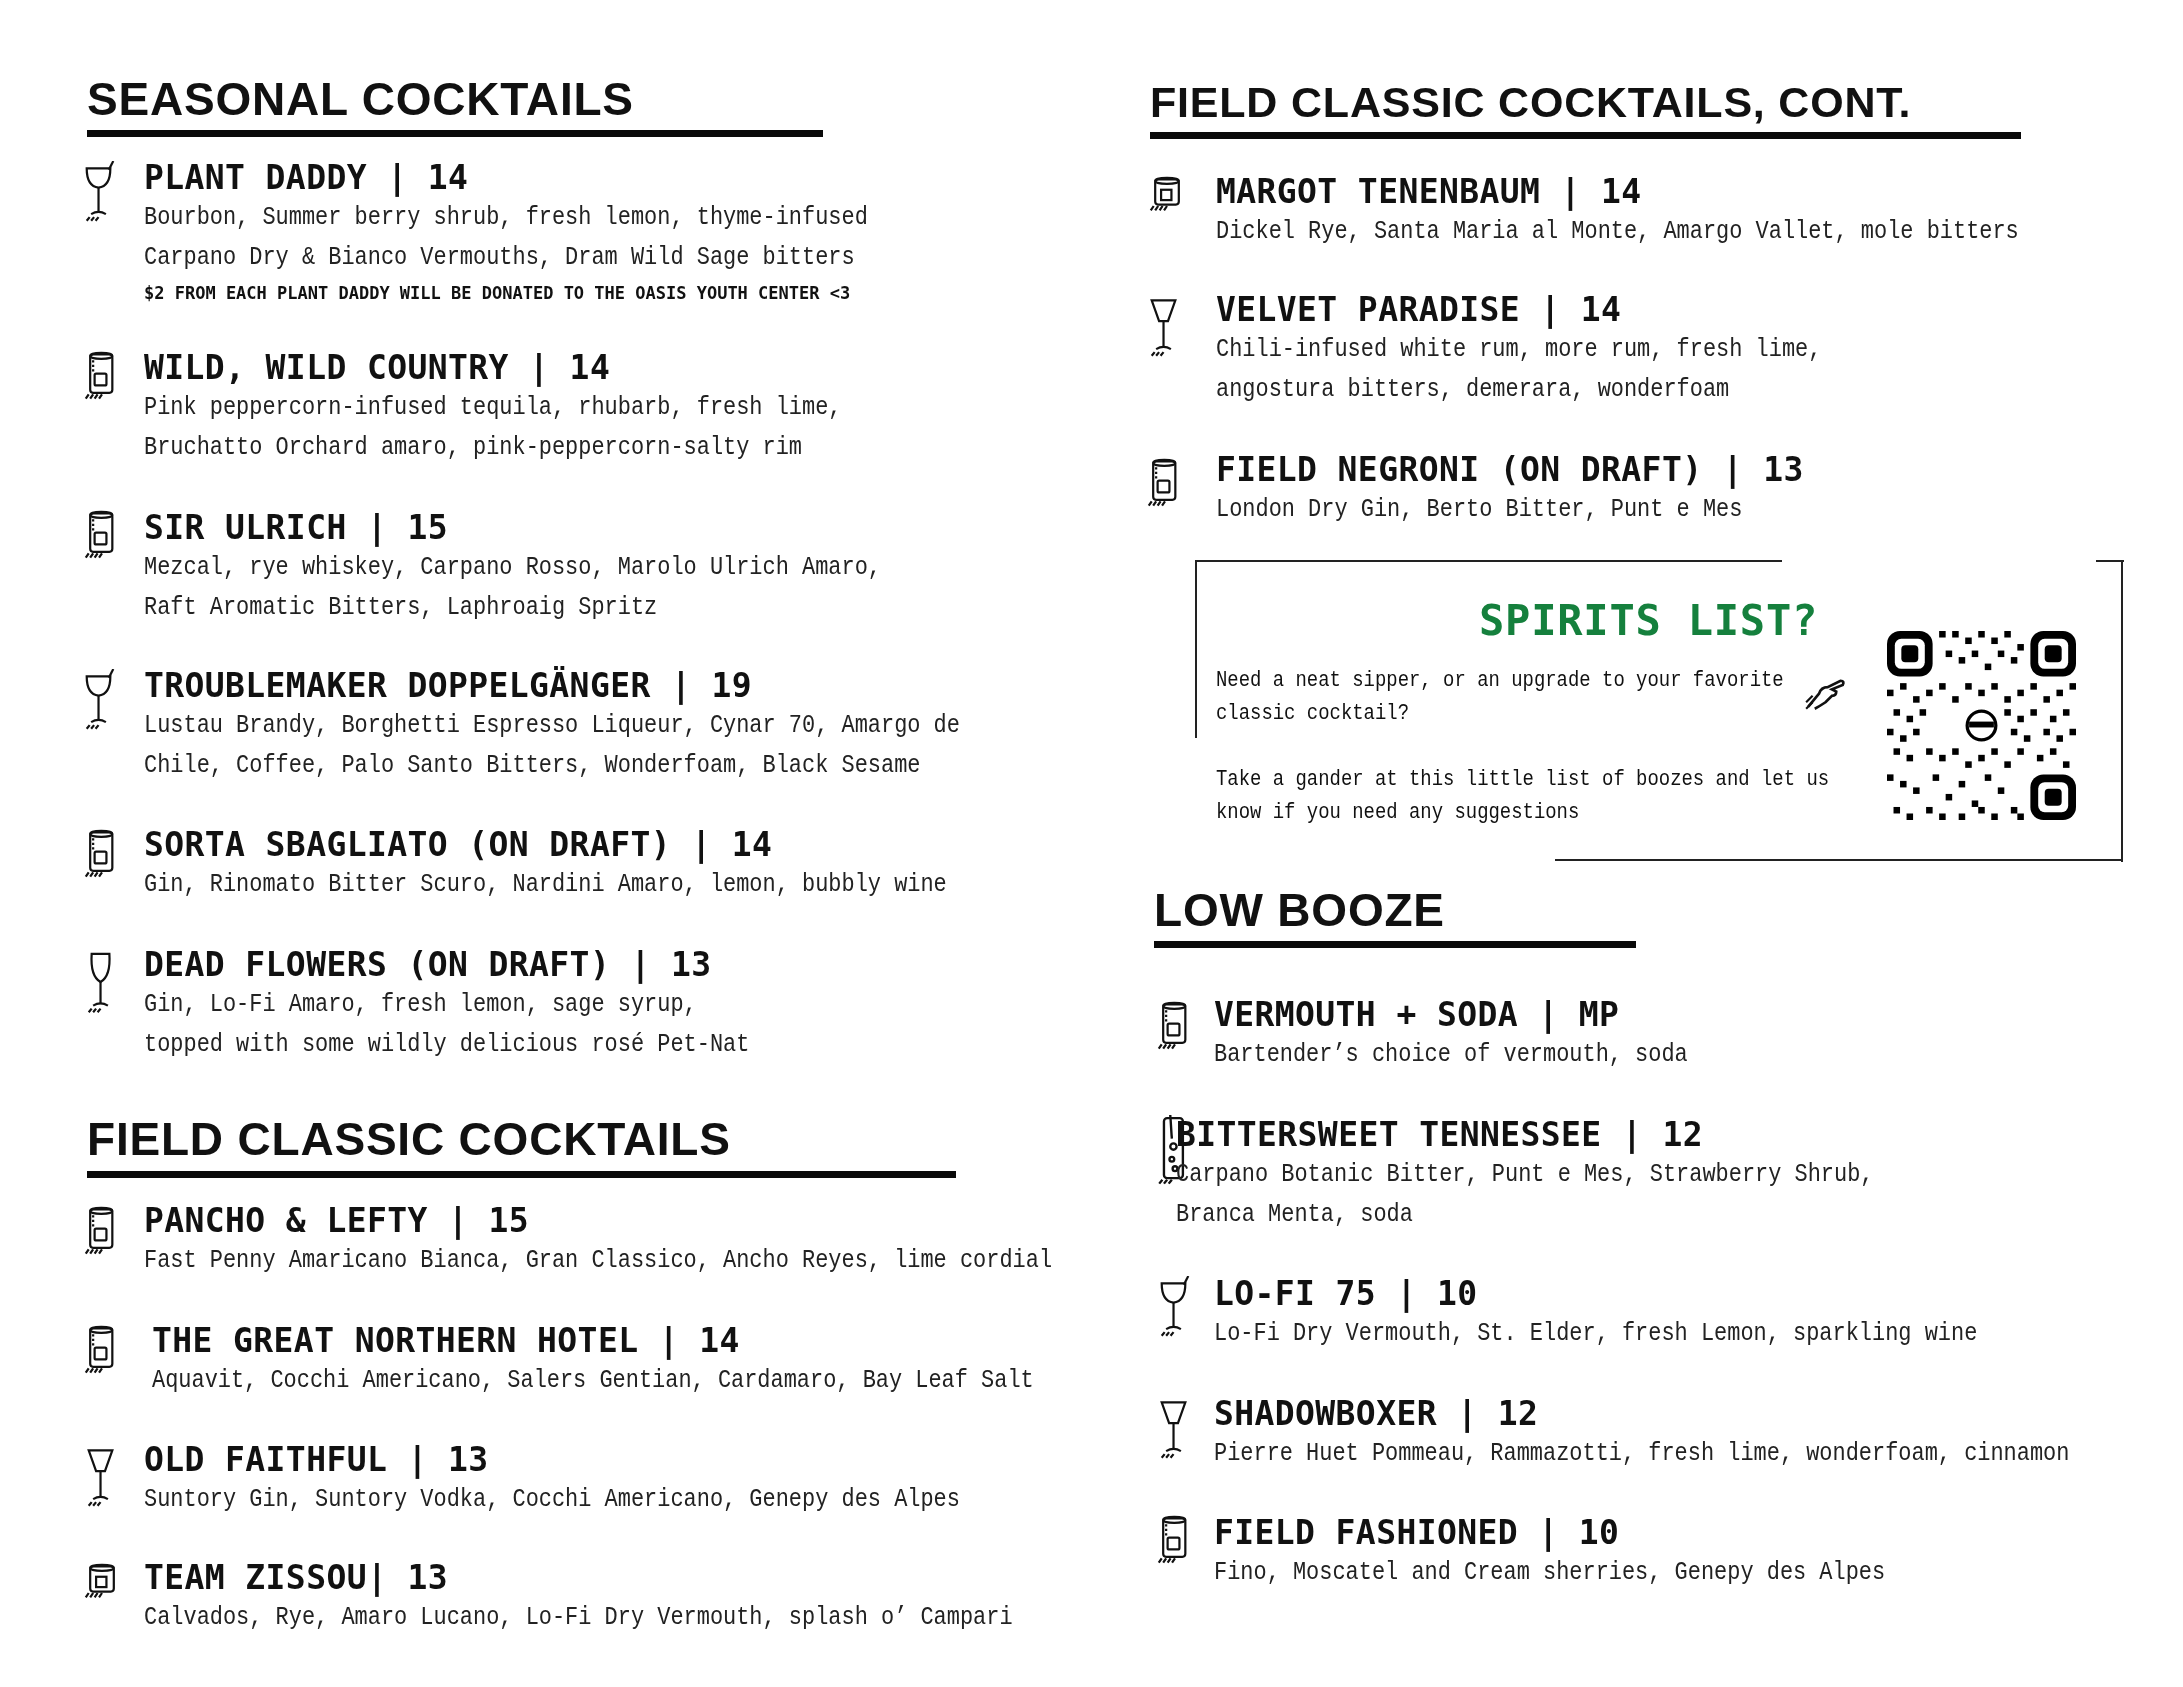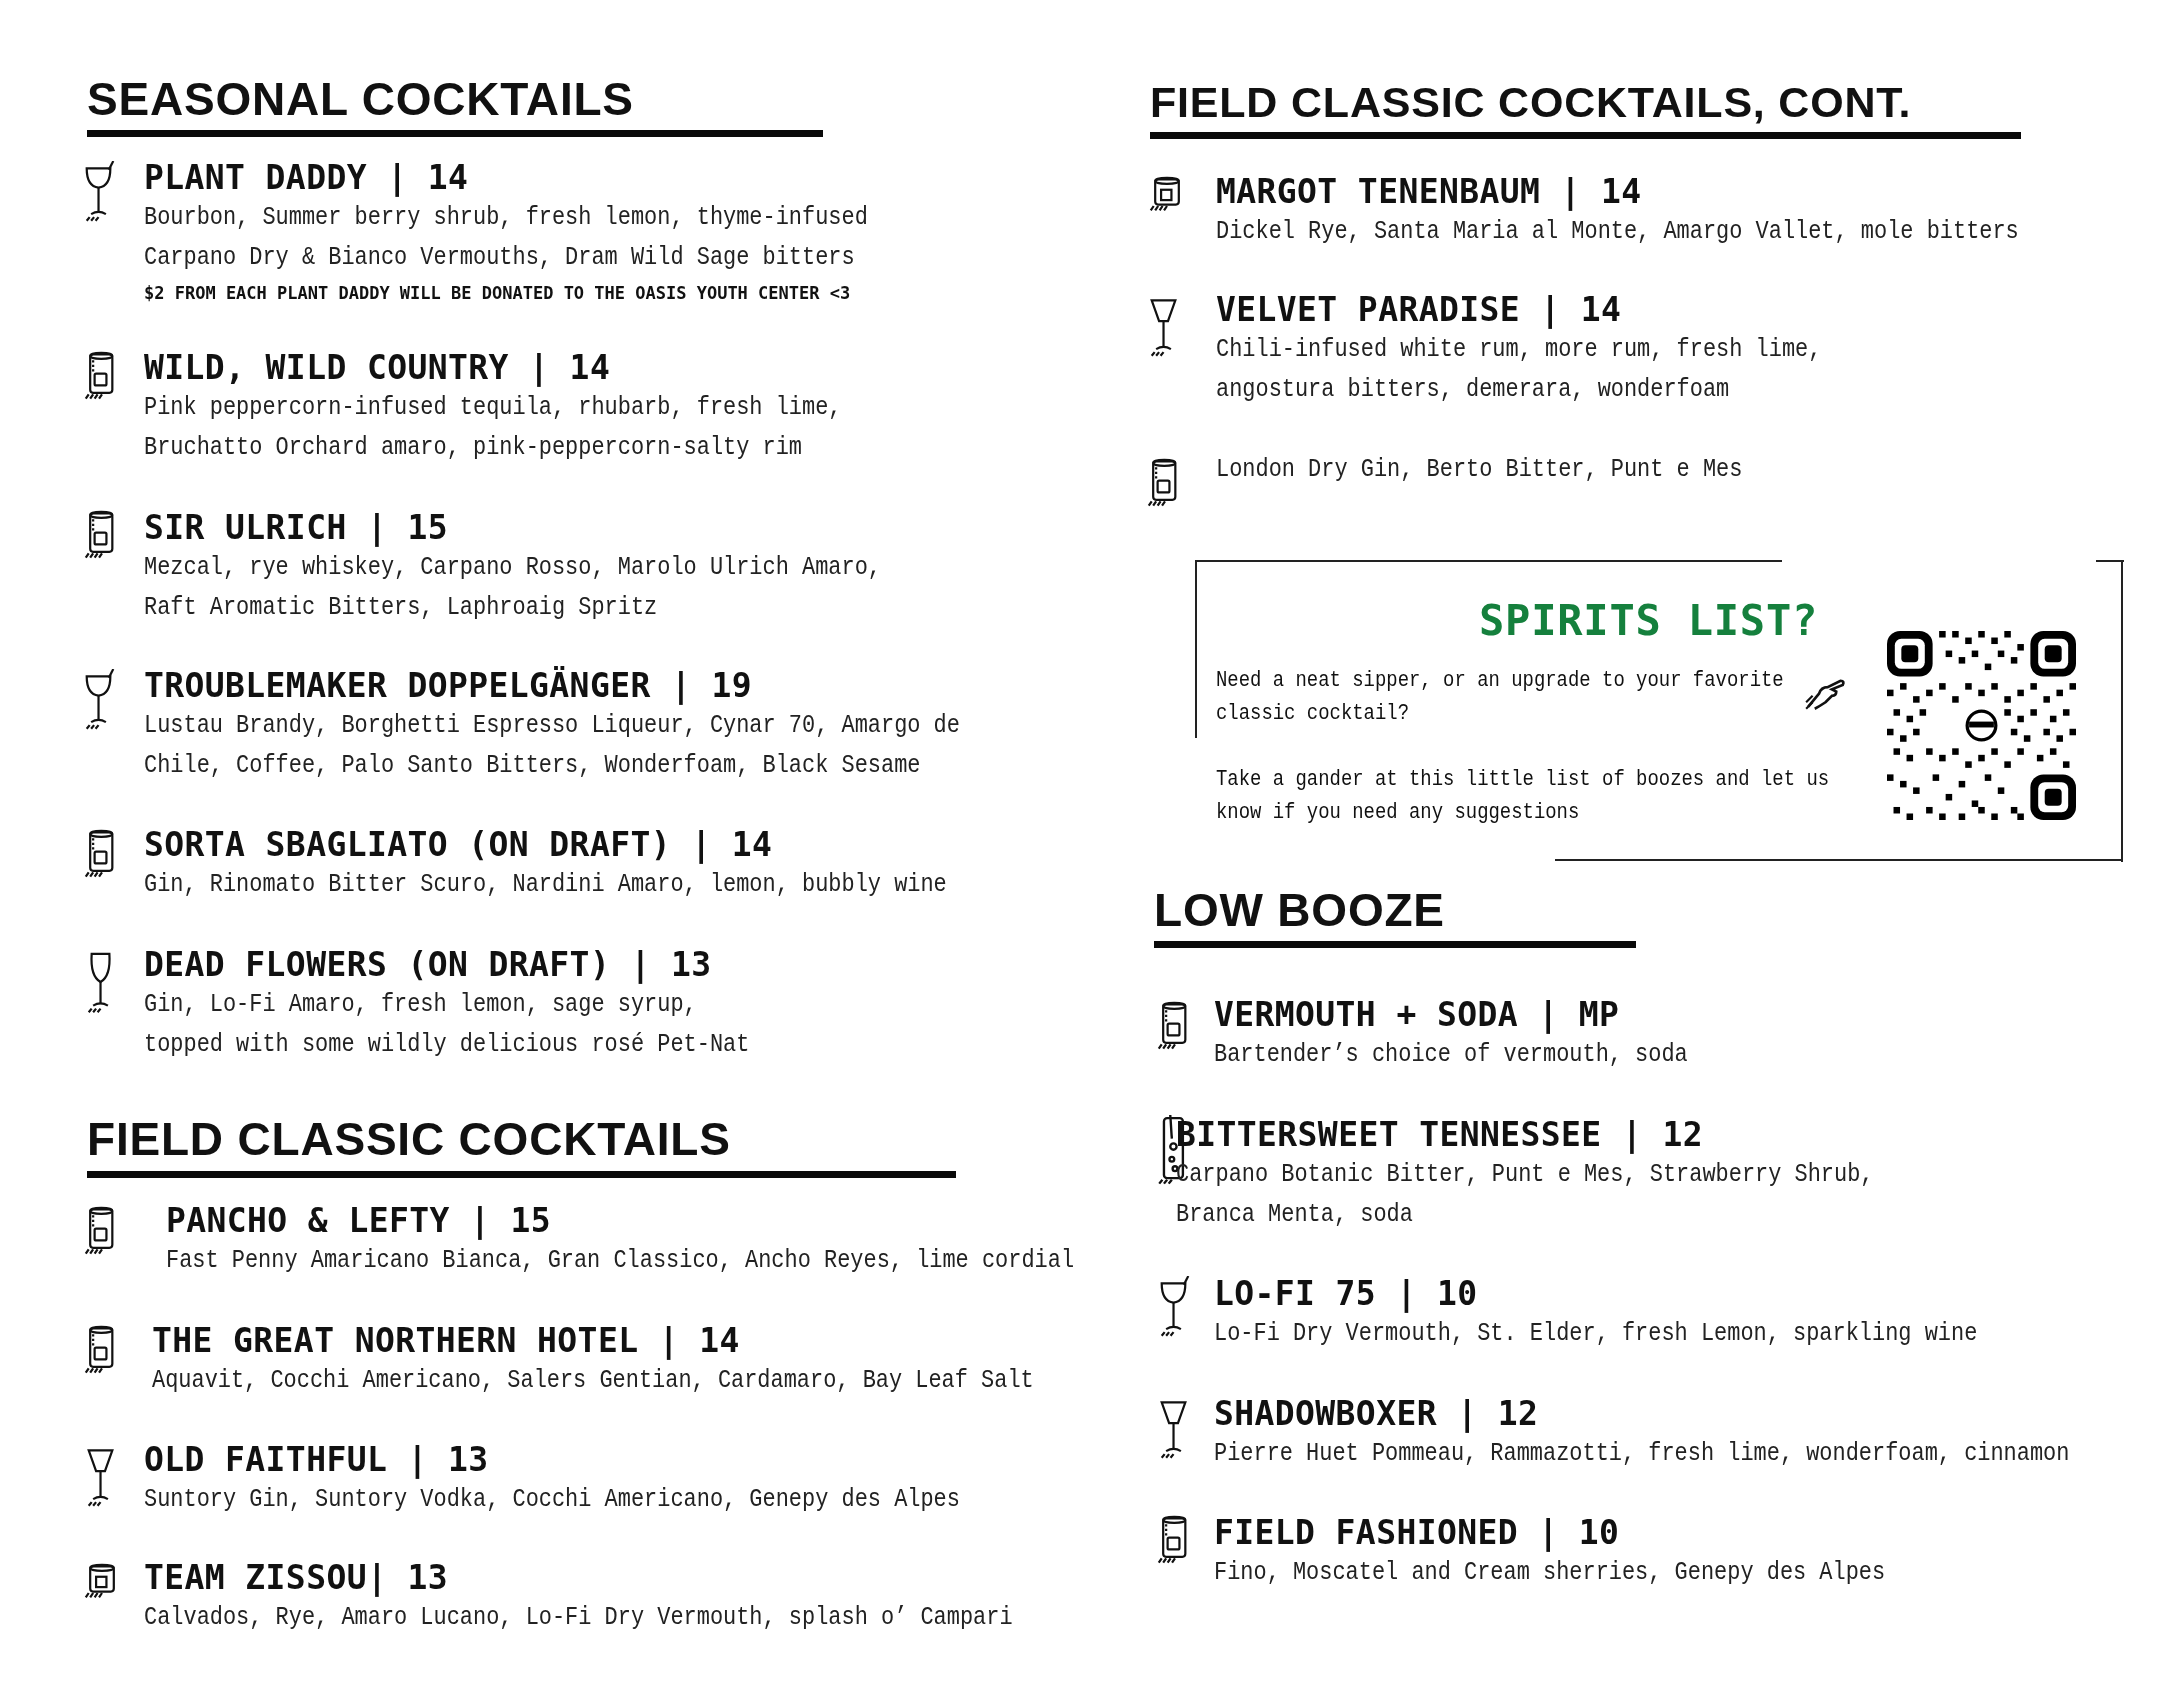--- a/index.html
+++ b/index.html
@@ -120,21 +120,21 @@
   <div class="item-desc">Gin, Lo-Fi Amaro, fresh lemon, sage syrup,</div>
   <div class="item-desc">topped with some wildly delicious rosé Pet-Nat</div>
 </div>
 
 <div class="heading" style="left:87px;top:1116px;">FIELD CLASSIC COCKTAILS</div>
 <div class="rule" style="left:87px;top:1171px;width:869px;"></div>
 
 <svg class="icon" style="left:84px;top:1205px;" viewBox="0 0 44 84">
     <use href="#g-rocks"></use>
   </svg>
-<div class="item" style="left:144px;top:1201px;margin-left:22px;">
+<div class="item" style="left:144px;top:1201px;">
   <div class="item-title">PANCHO &amp; LEFTY | 15</div>
   <div class="item-desc">Fast Penny Amaricano Bianca, Gran Classico, Ancho Reyes, lime cordial</div>
 </div>
 
 <svg class="icon" style="left:84px;top:1324px;" viewBox="0 0 44 84">
     <use href="#g-rocks"></use>
   </svg>
 <div class="item" style="left:152px;top:1321px;">
   <div class="item-title">THE GREAT NORTHERN HOTEL | 14</div>
   <div class="item-desc">Aquavit, Cocchi Americano, Salers Gentian, Cardamaro, Bay Leaf Salt</div>
@@ -173,20 +173,21 @@
 <div class="item" style="left:1216px;top:290px;">
   <div class="item-title">VELVET PARADISE | 14</div>
   <div class="item-desc">Chili-infused white rum, more rum, fresh lime,</div>
   <div class="item-desc">angostura bitters, demerara, wonderfoam</div>
 </div>
 
 <svg class="icon" style="left:1147px;top:457px;" viewBox="0 0 44 84">
     <use href="#g-rocks"></use>
   </svg>
 <div class="item" style="left:1216px;top:450px;">
+  <div class="item-title">FIELD NEGRONI (ON DRAFT) | 13</div>
   <div class="item-desc">London Dry Gin, Berto Bitter, Punt e Mes</div>
 </div>
 
 <div>
   <div class="box-line" style="left:1195px;top:560px;width:587px;height:2.3px;"></div>
   <div class="box-line" style="left:2096px;top:560px;width:28px;height:2.3px;"></div>
   <div class="box-line" style="left:1195px;top:560px;width:2.3px;height:178px;"></div>
   <div class="box-line" style="left:2121px;top:560px;width:2.3px;height:302px;"></div>
   <div class="box-line" style="left:1555px;top:859px;width:568px;height:2.3px;"></div>
 

